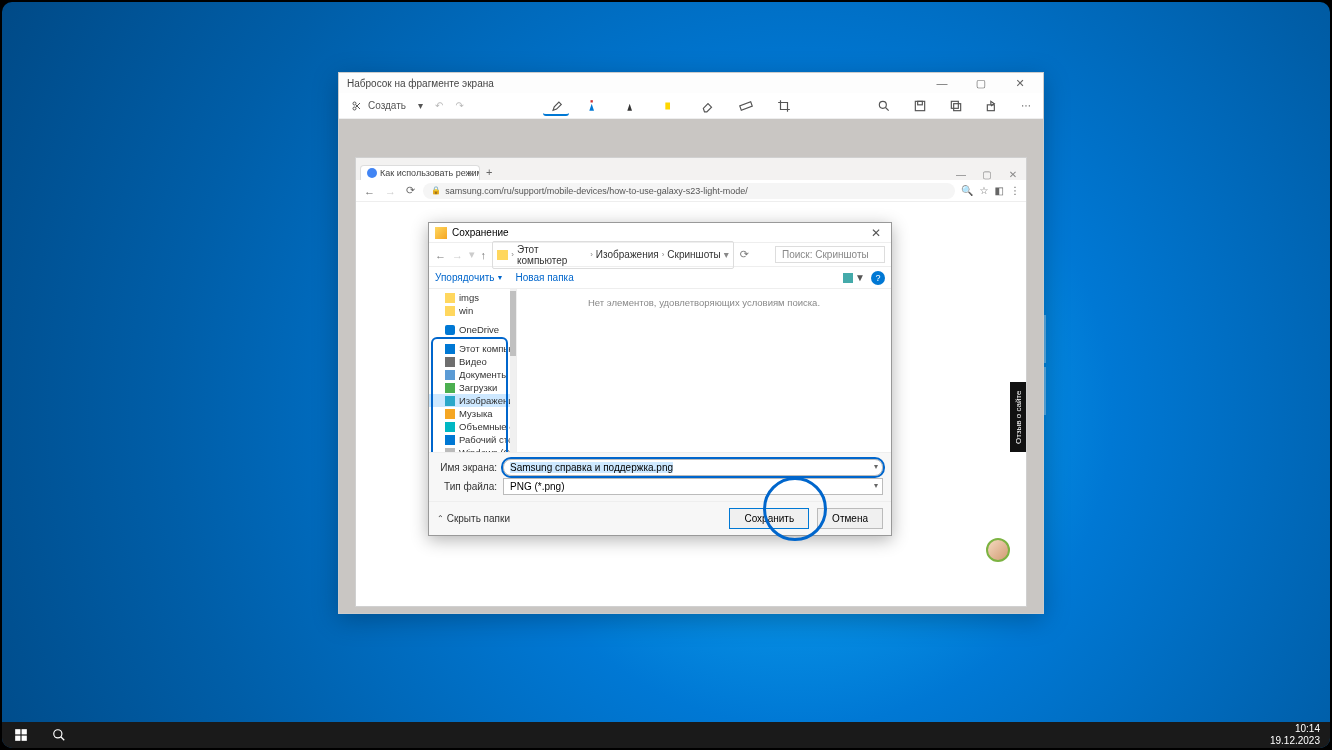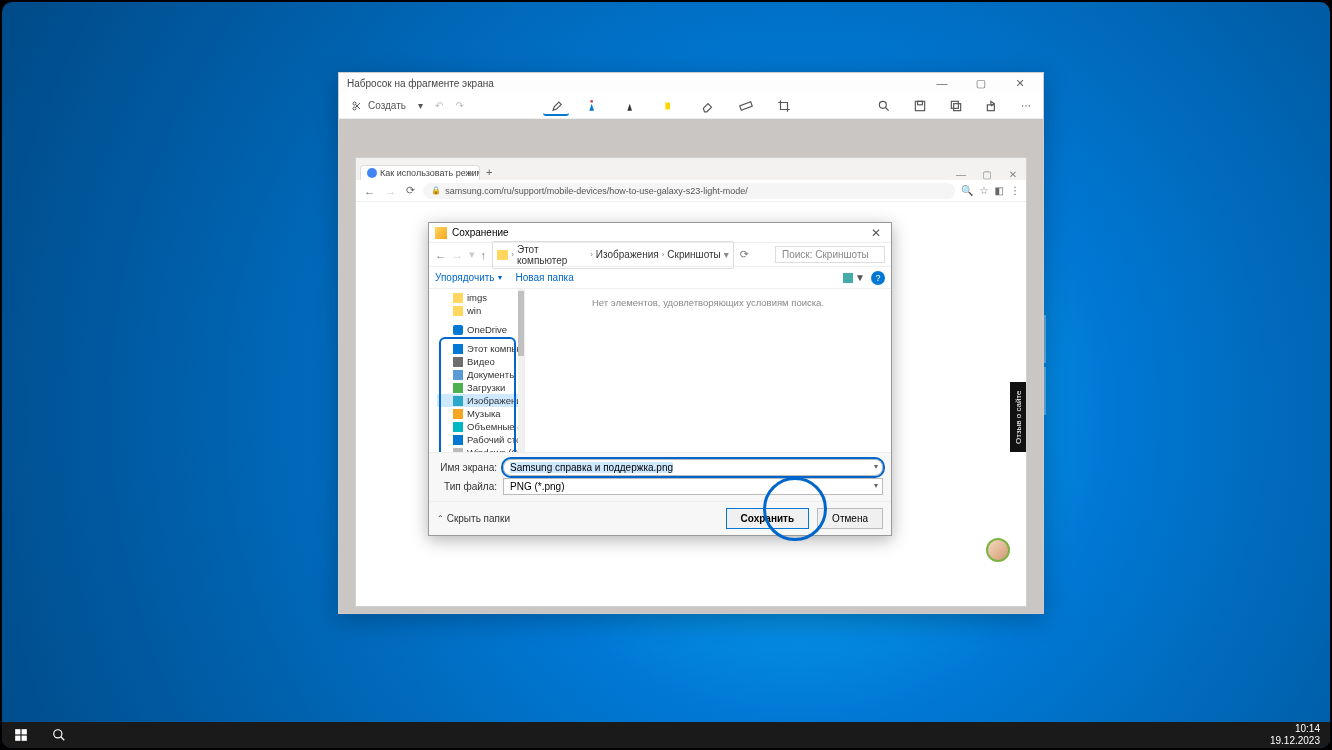--- a/index.html
+++ b/index.html
@@ -64,21 +64,21 @@
 .sd-nav { height: 24px; display: flex; align-items: center; padding: 0 6px; gap: 6px; border-bottom: 1px solid #eee; }
 .sd-nav .ico { color: #777; cursor: pointer; font-size: 11px; }
 .sd-nav .crumb { flex: 1; display: flex; align-items: center; gap: 3px; border: 1px solid #ddd; border-radius: 2px; padding: 2px 4px; color: #333; }
 .sd-nav .crumb .folder-ico { width: 12px; height: 10px; background: #ffd75e; }
 .sd-nav .crumb .sep { color: #888; font-size: 8px; }
 .sd-nav .search { border: 1px solid #ddd; padding: 2px 6px; color: #888; width: 110px; margin-left: 20px; }
 .sd-toolbar { height: 22px; display: flex; align-items: center; padding: 0 6px; gap: 12px; border-bottom: 1px solid #eee; color: #0066cc; }
 .sd-toolbar .tb-item { cursor: pointer; display: flex; align-items: center; gap: 2px; }
 .sd-toolbar .right { margin-left: auto; display: flex; gap: 6px; align-items: center; color: #555; }
 .sd-toolbar .help { width: 14px; height: 14px; border-radius: 50%; background: #0078d4; color: #fff; display: flex; align-items: center; justify-content: center; font-size: 9px; }
-.sd-body { flex: 1; display: flex; overflow: hidden; padding-left: 8px; }
+.sd-body { flex: 1; display: flex; overflow: hidden; }
 .sd-tree { width: 88px; border-right: 1px solid #eee; overflow: hidden; padding: 2px 0; position: relative; }
 .sd-tree .item { padding: 1px 4px 1px 16px; display: flex; align-items: center; gap: 4px; cursor: pointer; white-space: nowrap; font-size: 9.5px; color: #333; }
 .sd-tree .item.selected { background: #cde8ff; }
 .sd-tree .item .tico { width: 10px; height: 10px; flex-shrink: 0; }
 .sd-tree .highlight-box { position: absolute; border: 2px solid #0066cc; border-radius: 6px; pointer-events: none; }
 .tico.folder { background: #ffd75e; }
 .tico.cloud { background: #0078d4; border-radius: 2px; }
 .tico.pc { background: #0078d4; }
 .tico.vid { background: #6e6e6e; }
 .tico.doc { background: #5b9bd5; }
@@ -351,21 +351,21 @@
                   <span class="caret">▾</span>
                 </div>
               </div>
             </div>
             <div class="sd-footer">
               <span class="hide">
                   <span style="font-size:8px;">⌃</span> 
                   <span>Скрыть папки</span>
                 </span>
               <span class="sp"></span>
-              <button style="border-color:#0078d4;font-weight:bold;">Сохранить</button>
+              <button style="border-color:#0078d4;">Сохранить</button>
               <button>Отмена</button>
             </div>
             <div class="save-circle" style="bottom:-6px; right:64px;"></div>
           </div>
 
         </div>
       </div>
 
     </div>
   </div>

